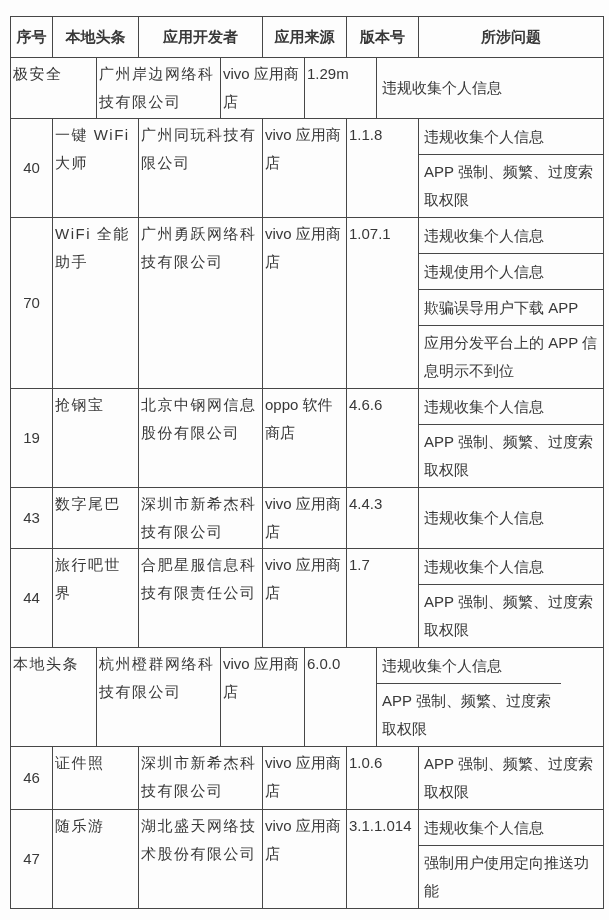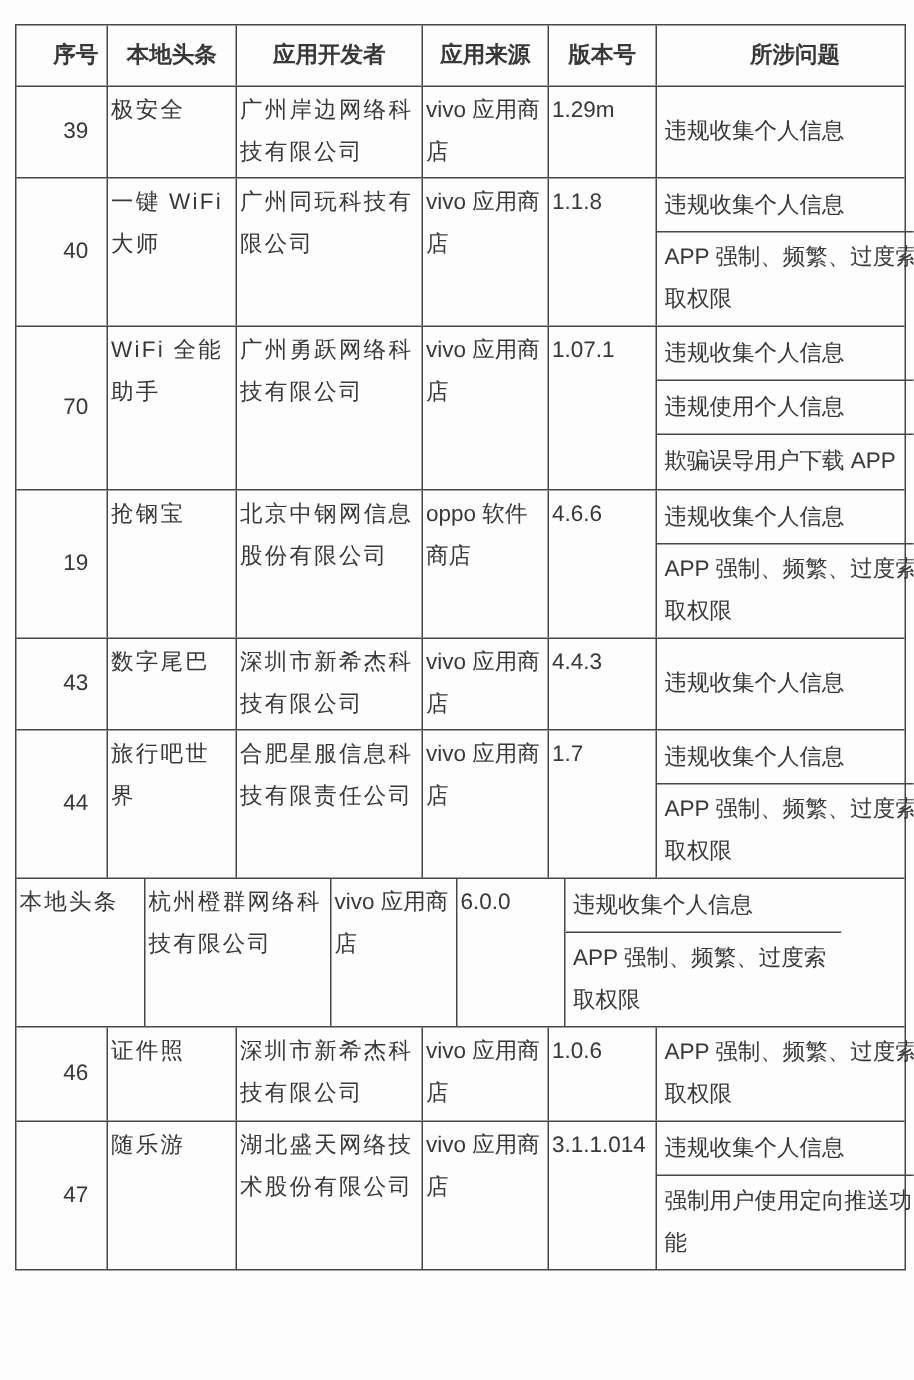--- a/index.html
+++ b/index.html
@@ -44,21 +44,20 @@
     overflow: hidden;
   }
   .cell:last-child { border-right: none; }
   .col-no {
     width: 42px;
     display: flex;
     align-items: center;
     justify-content: center;
     padding: 0;
     flex: none;
-    margin-left: 19px;
   }
   .col-name { width: 86px; flex: none; letter-spacing: 1.5px; }
   .col-developer { width: 124px; flex: none; letter-spacing: 1.5px; }
   .col-source { width: 84px; flex: none; }
   .col-version { width: 72px; flex: none; }
   .col-issues {
     width: 184px;
     flex: none;
     padding: 0;
     display: flex;
@@ -93,21 +92,20 @@
 <div class="table">
   <div class="row head">
       <div class="cell col-no">序号</div>
       <div class="cell col-name">本地头条</div>
       <div class="cell col-developer">应用开发者</div>
       <div class="cell col-source">应用来源</div>
       <div class="cell col-version">版本号</div>
       <div class="cell col-issues">所涉问题</div>
     </div>
 <div class="row">
-      <div class="cell col-no">39</div>
       <div class="cell col-name">极安全</div>
       <div class="cell col-developer">广州岸边网络科技有限公司</div>
       <div class="cell col-source">vivo 应用商店</div>
       <div class="cell col-version">1.29m</div>
       <div class="cell col-issues">
         <div class="issue">违规收集个人信息</div>
       </div>
     </div>
     <div class="row">
       <div class="cell col-no">40</div>
@@ -123,20 +121,21 @@
     <div class="row">
       <div class="cell col-no">70</div>
       <div class="cell col-name">WiFi 全能助手</div>
       <div class="cell col-developer">广州勇跃网络科技有限公司</div>
       <div class="cell col-source">vivo 应用商店</div>
       <div class="cell col-version">1.07.1</div>
       <div class="cell col-issues">
         <div class="issue">违规收集个人信息</div>
         <div class="issue">违规使用个人信息</div>
         <div class="issue">欺骗误导用户下载 APP</div>
+        <div class="issue">应用分发平台上的 APP 信息明示不到位</div>
       </div>
     </div>
     <div class="row">
       <div class="cell col-no">19</div>
       <div class="cell col-name">抢钢宝</div>
       <div class="cell col-developer">北京中钢网信息股份有限公司</div>
       <div class="cell col-source">oppo 软件商店</div>
       <div class="cell col-version">4.6.6</div>
       <div class="cell col-issues">
         <div class="issue">违规收集个人信息</div>

